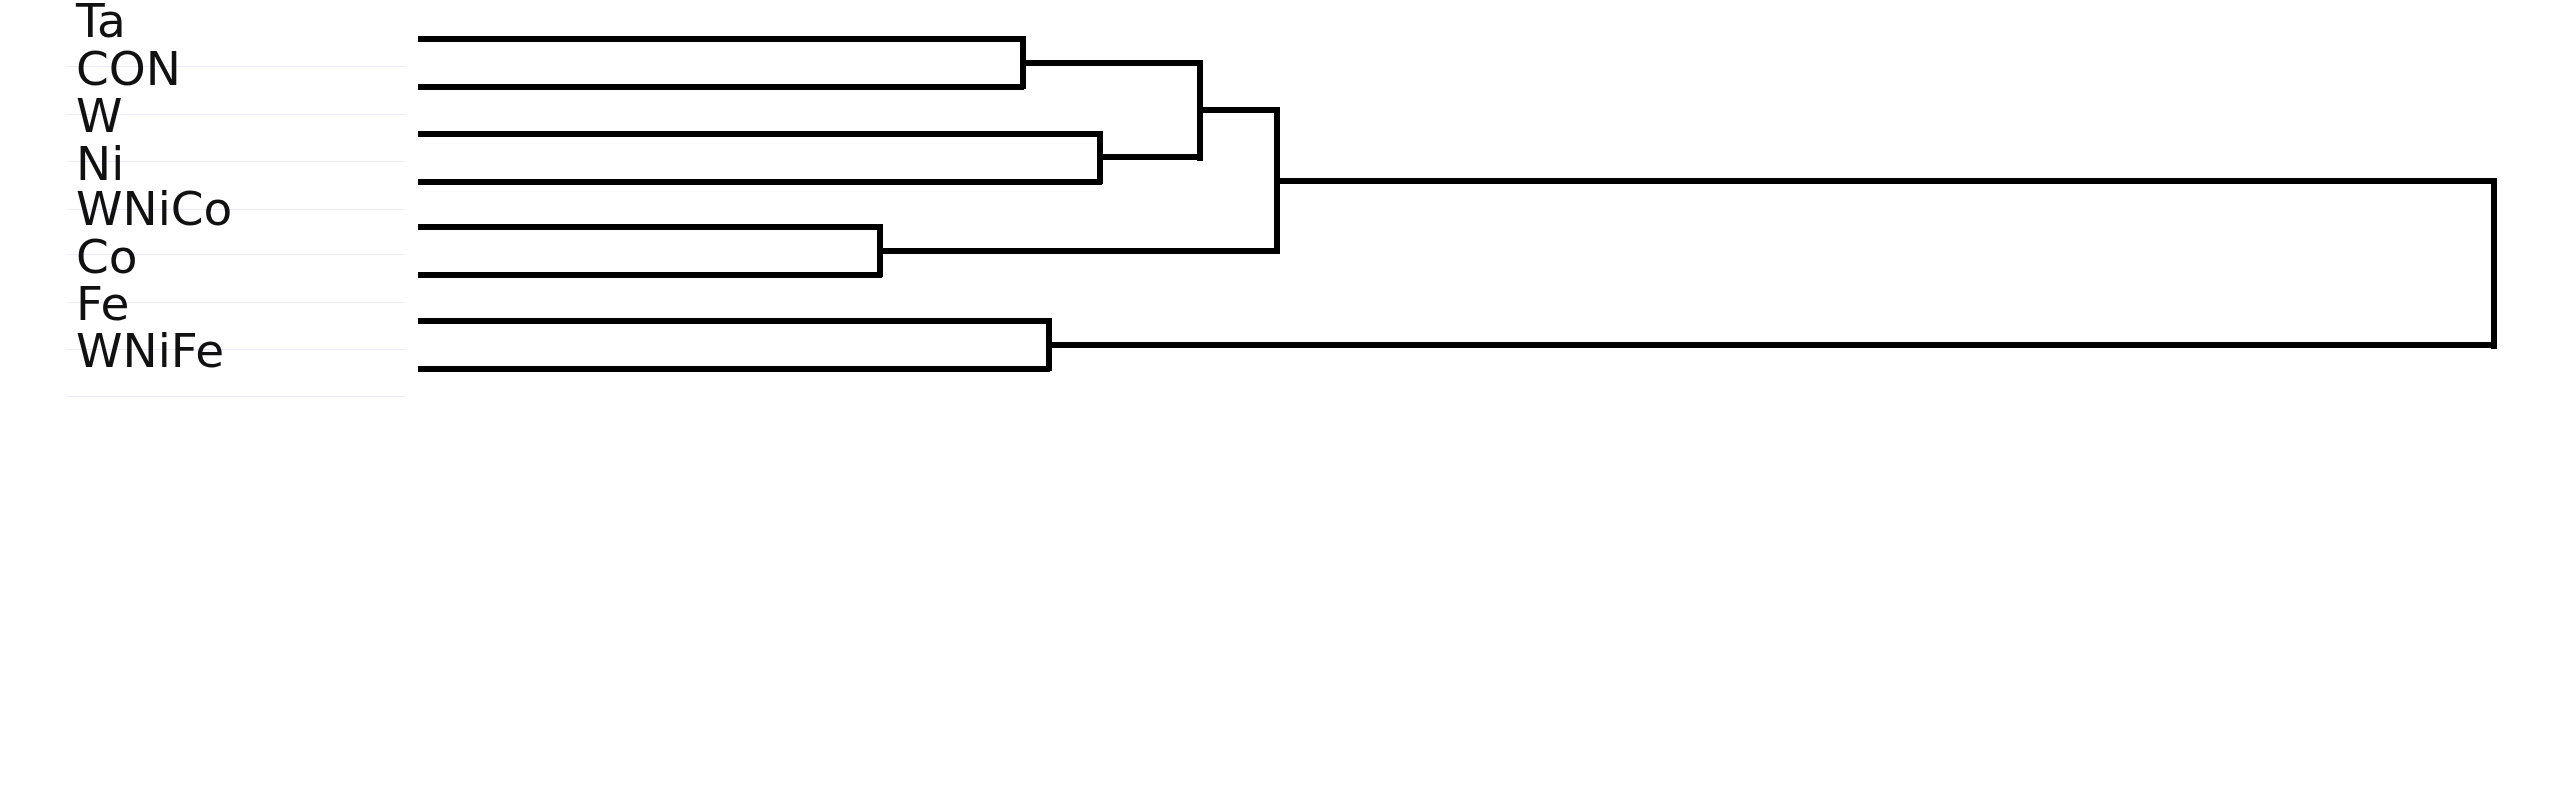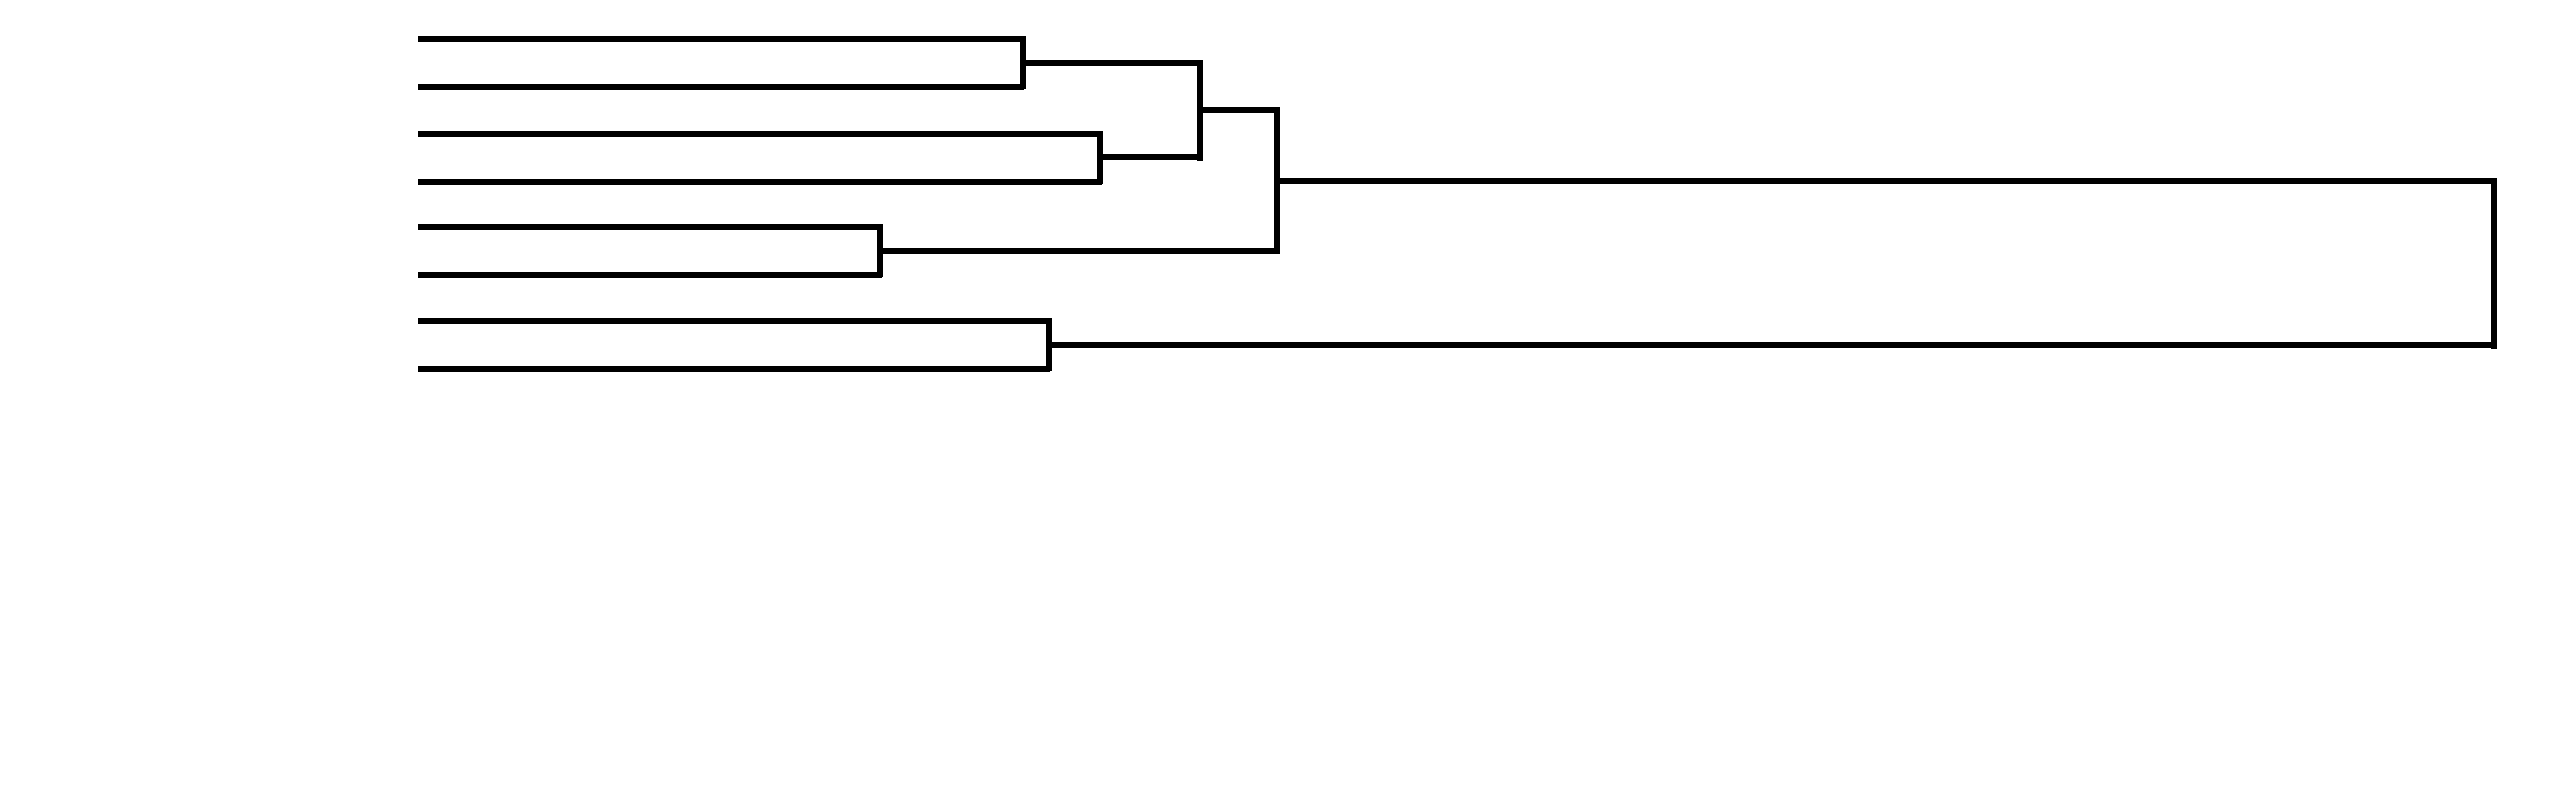--- a/index.html
+++ b/index.html
@@ -54,20 +54,38 @@
     background: #000000;
   }
   .seg-h { height: 6px; }
   .seg-v { width: 6px; }
 </style>
 </head>
 <body>
 
 <div id="stage">
 
+  <div id="labels">
+      <div class="row-tint" style="top: 66px;"></div>
+      <div class="leaf-label" style="top: -2.6px;">Ta</div>
+      <div class="row-tint" style="top: 114px;"></div>
+      <div class="leaf-label" style="top: 45px;">CON</div>
+      <div class="row-tint" style="top: 161px;"></div>
+      <div class="leaf-label" style="top: 92px;">W</div>
+      <div class="row-tint" style="top: 209px;"></div>
+      <div class="leaf-label" style="top: 140px;">Ni</div>
+      <div class="row-tint" style="top: 254px;"></div>
+      <div class="leaf-label" style="top: 185px;">WNiCo</div>
+      <div class="row-tint" style="top: 302px;"></div>
+      <div class="leaf-label" style="top: 233px;">Co</div>
+      <div class="row-tint" style="top: 349px;"></div>
+      <div class="leaf-label" style="top: 280px;">Fe</div>
+      <div class="row-tint" style="top: 396px;"></div>
+      <div class="leaf-label" style="top: 327px;">WNiFe</div>
+    </div>
 
   <div id="tree">
       <div class="seg seg-h" style="left: 418px; width: 606px; top: 36px; height: 6px; background: rgb(0, 0, 0);"></div>
       <div class="seg seg-h" style="left: 418px; width: 606px; top: 84px; height: 6px; background: rgb(0, 0, 0);"></div>
       <div class="seg seg-h" style="left: 418px; width: 684px; top: 131px; height: 6px; background: rgb(0, 0, 0);"></div>
       <div class="seg seg-h" style="left: 418px; width: 684px; top: 179px; height: 6px; background: rgb(0, 0, 0);"></div>
       <div class="seg seg-h" style="left: 418px; width: 464px; top: 224px; height: 6px; background: rgb(0, 0, 0);"></div>
       <div class="seg seg-h" style="left: 418px; width: 464px; top: 272px; height: 6px; background: rgb(0, 0, 0);"></div>
       <div class="seg seg-h" style="left: 418px; width: 632px; top: 318px; height: 6px; background: rgb(0, 0, 0);"></div>
       <div class="seg seg-h" style="left: 418px; width: 632px; top: 366px; height: 6px; background: rgb(0, 0, 0);"></div>

